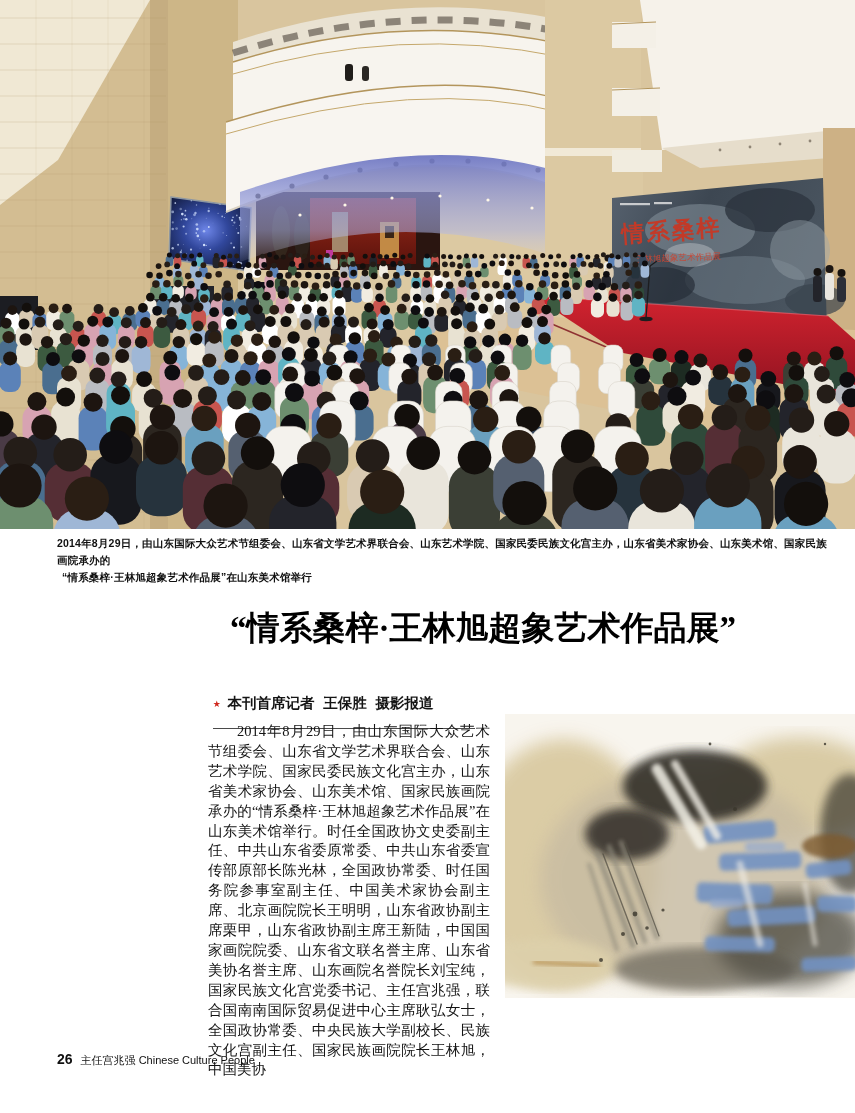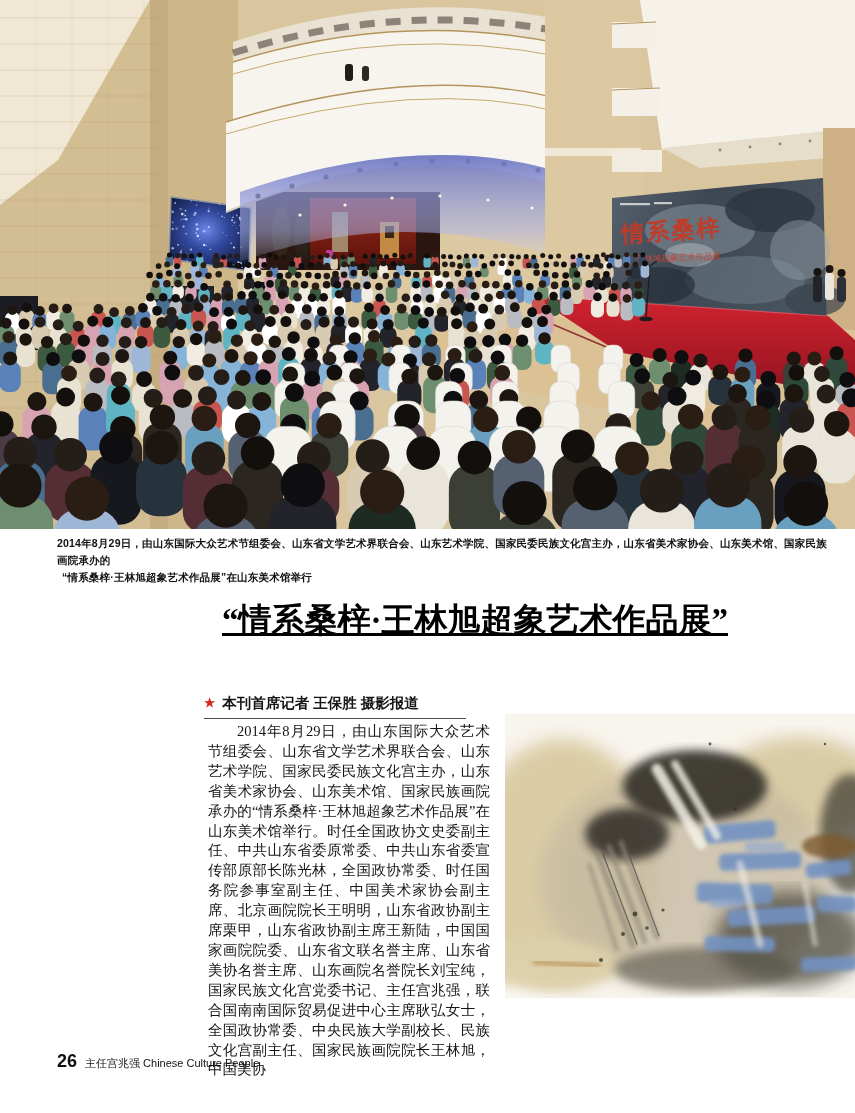--- a/index.html
+++ b/index.html
@@ -9,32 +9,32 @@
   .photo svg{display:block;}
   .caption{position:absolute;left:57px;top:535px;width:772px;
            font-family:"Liberation Sans",sans-serif;font-weight:bold;
            font-size:10.5px;line-height:17px;color:#101010;letter-spacing:0.2px;}
   .caption .cap2{padding-left:5px;}
   .headline{position:absolute;left:188px;top:586px;width:608px;
             font-family:"Liberation Serif",serif;font-weight:bold;
             font-size:33px;line-height:53px;color:#000;}
   .headline .h-line1{text-indent:26px;display:block;}
   .headline .h-line2{display:block;}
-  .byline{position:absolute;left:204px;top:694px;width:262px;
-          font-family:Liberation Sans, sans-serif;font-weight:bold;
+  .byline{position:absolute;left:213px;top:694px;width:262px;
+          font-family:Liberation Mono, monospace;font-weight:bold;
           font-size:14.5px;color:#151515;border-bottom:1.5px solid #4a4a4a;
-          padding-bottom:5px;white-space:nowrap;}
+          padding-bottom:15px;white-space:nowrap;}
   .byline .star{color:#d0281e;font-size:12.5px;margin-right:7px;position:relative;top:-1px;}
   .body-text{position:absolute;left:208px;top:722px;width:282px;
              font-family:"Liberation Serif",serif;font-size:14.5px;
              line-height:19.9px;color:#141414;text-align:justify;text-indent:2em;}
   .artwork{position:absolute;left:505px;top:714px;width:350px;height:284px;}
   .footer{position:absolute;left:57px;top:1051px;font-family:"Liberation Sans",sans-serif;
           font-size:11px;color:#101010;white-space:nowrap;}
-  .footer .pageno{font-weight:bold;font-size:18px;margin-right:8px;}
+  .footer .pageno{font-weight:bold;font-size:14px;margin-right:8px;}
 </style>
 </head>
 <body>
 
 <div class="page">
 
   <figure class="photo" style="margin:0;">
     <svg width="855" height="529" viewBox="0 0 855 529" xmlns="http://www.w3.org/2000/svg">
       <defs>
         <radialGradient id="nebula" cx="45%" cy="45%" r="70%">
@@ -1101,21 +1101,21 @@
           <circle cx="806.1" cy="503.8" r="22.1" fill="#130f0c"></circle>
         </g>
     </svg>
   </figure>
 
   <div class="caption">
     <div class="cap1">2014年8月29日，由山东国际大众艺术节组委会、山东省文学艺术界联合会、山东艺术学院、国家民委民族文化宫主办，山东省美术家协会、山东美术馆、国家民族画院承办的</div>
     <div class="cap2">“情系桑梓·王林旭超象艺术作品展”在山东美术馆举行</div>
   </div>
 
-  <h1 class="headline" style="margin:8px;text-decoration:underline;">
+  <h1 class="headline" style="margin:16px;">
     <span class="h-line1">“情系桑梓·王林旭超象艺术作品展”</span>
   </h1>
 
   <div class="byline">
     <span class="star">★</span><span>本刊首席记者 王保胜 摄影报道</span>
   </div>
 
   <p class="body-text" style="margin:0;">2014年8月29日，由山东国际大众艺术节组委会、山东省文学艺术界联合会、山东艺术学院、国家民委民族文化宫主办，山东省美术家协会、山东美术馆、国家民族画院承办的“情系桑梓·王林旭超象艺术作品展”在山东美术馆举行。时任全国政协文史委副主任、中共山东省委原常委、中共山东省委宣传部原部长陈光林，全国政协常委、时任国务院参事室副主任、中国美术家协会副主席、北京画院院长王明明，山东省政协副主席栗甲，山东省政协副主席王新陆，中国国家画院院委、山东省文联名誉主席、山东省美协名誉主席、山东画院名誉院长刘宝纯，国家民族文化宫党委书记、主任宫兆强，联合国南南国际贸易促进中心主席耿弘女士，全国政协常委、中央民族大学副校长、民族文化宫副主任、国家民族画院院长王林旭，中国美协</p>
 
   <figure class="artwork" style="margin:0;">

